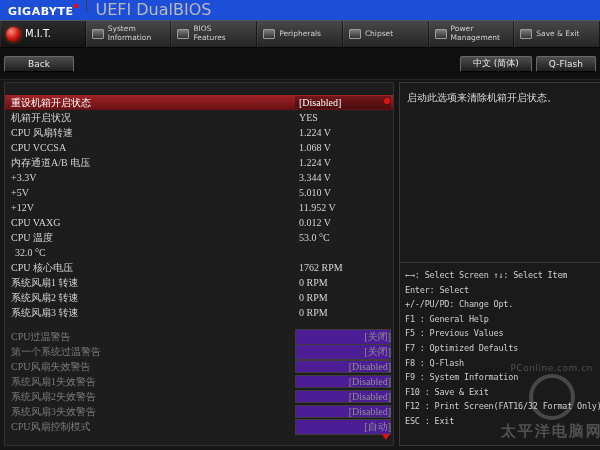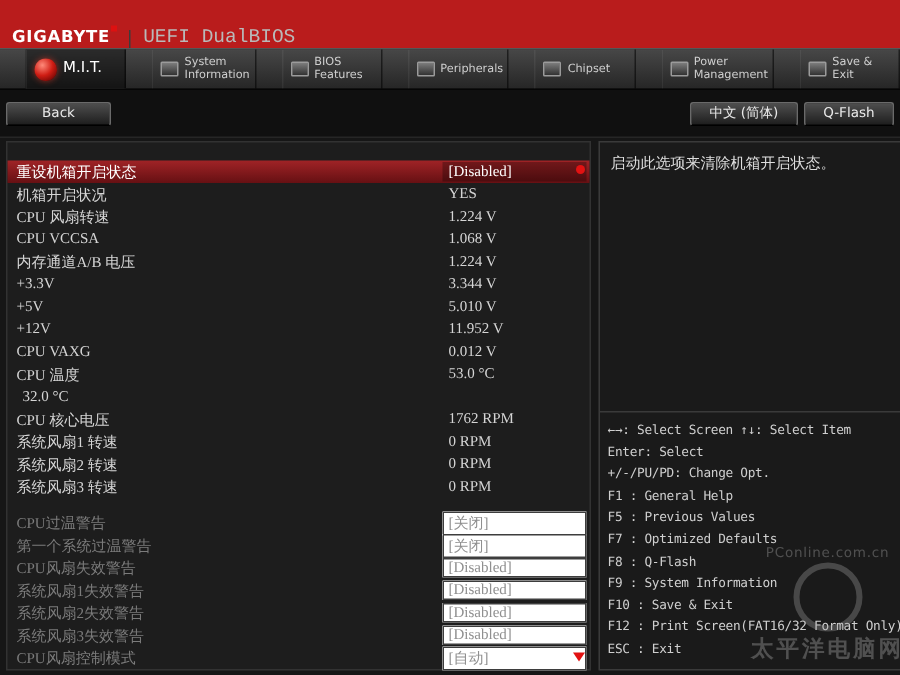--- a/index.html
+++ b/index.html
@@ -1,31 +1,31 @@
 <!DOCTYPE html>
 <html><head>
 <meta charset="utf-8">
 <style>
   * { box-sizing: border-box; margin: 0; padding: 0; }
   html,body { width:600px; height:450px; overflow:hidden; background:#0b0b0b;
     font-family:"DejaVu Sans","Liberation Sans",sans-serif; }
   .screen { width:600px; height:450px; background:#161616; position:relative; display:flex; flex-direction:column; }
 
   
-  .titlebar { height:32px; background:#b91c1c; display:flex; align-items:flex-end; padding:0 8px; gap:8px; flex:none; }
+  .titlebar { height:20px; background:#1d4ed8; display:flex; align-items:flex-start; padding:0 8px; gap:8px; flex:none; }
   .brand { color:#fff; font-weight:bold; font-size:11px; letter-spacing:.5px; }
   .brand-accent { width:4px; height:4px; background:#d11; display:inline-block; margin:0 0 7px 1px; }
   .tsep { width:1px; height:12px; background:#3c3c3c; }
-  .bios-title { color:#b9b9b9; font-size:13px;font-family:Liberation Mono, monospace; }
+  .bios-title { color:#b9b9b9; font-size:16px; }
 
   
   .tabs { height:28px; display:flex; background:linear-gradient(#474747,#262626); border-top:1px solid #565656; border-bottom:1px solid #050505; flex:none; }
   .tab { flex:1; display:flex; align-items:center; gap:4px; padding:2px 3px 2px 6px;
     border-right:1px solid rgba(0,0,0,.55); box-shadow:inset 1px 0 rgba(255,255,255,.06);
-    color:#cfcfcf; font-size:7.5px; line-height:1.15; cursor:pointer;margin-left:17px; }
+    color:#cfcfcf; font-size:7.5px; line-height:1.15; cursor:pointer; }
   .tab .tab-label { display:block; max-width:52px; }
   .tab.active { background:linear-gradient(#2b2b2b,#141414); color:#fff; }
   .tab.active .tab-label { font-size:10px; max-width:none; }
   .orb { width:15px; height:15px; border-radius:50%; flex:none;
     background:radial-gradient(circle at 35% 30%, #ff8a7a, #cf1d14 48%, #560000 95%);
     box-shadow:0 0 4px rgba(255,60,40,.55); }
   .tab-icon { width:12px; height:10px; flex:none; border:1px solid #9b9b9b; border-radius:1px;
     background:linear-gradient(#7c7c7c,#333); }
 
   
@@ -39,21 +39,21 @@
   
   .main { flex:1; display:flex; padding:2px 4px 4px 4px; gap:5px; }
   .list { width:390px; flex:none; background:#1d1d1d; border:1px solid #323232; position:relative; padding-top:12px;font-family:Liberation Serif, serif; }
   .row { display:flex; align-items:center; height:15px; padding-left:6px; }
   .rlabel { flex:1; font-size:10px; color:#d5d5d5; white-space:nowrap; overflow:hidden; }
   .rvalue { width:96px; flex:none; font-size:10px; color:#d5d5d5; padding:1px 0 1px 4px; margin-right:2px; white-space:nowrap; }
   .row.selected { background:linear-gradient(#a02326,#661013); }
   .row.selected .rlabel, .row.selected .rvalue { color:#fff; }
   .row.selected .rvalue { background:rgba(0,0,0,.28); }
   .row.dim .rlabel { color:#7b7b7b; }
-  .row.dim .rvalue { color:#8f8f8f; background:#ffffff; box-shadow:inset 0 0 0 1px #3d3d3d; }
+  .row.dim .rvalue { color:#8f8f8f; background:#4c1d95; box-shadow:inset 0 0 0 1px #3d3d3d;text-align:right; }
   .gap { height:9px; }
   .scroll-dot { position:absolute; right:3px; top:15px; width:6px; height:6px; border-radius:50%; background:#e21212; }
   .scroll-down { position:absolute; right:3px; bottom:5px; width:0; height:0;
     border-left:4px solid transparent; border-right:4px solid transparent; border-top:6px solid #e21212; }
 
   
   .help-panel { flex:1; background:#1a1a1a; border:1px solid #3a3a3a; display:flex; flex-direction:column; position:relative; }
   .help-desc { height:180px; flex:none; padding:8px 7px; font-size:10px; line-height:1.45; color:#dedede; border-bottom:1px solid #3a3a3a; }
   .key-help { padding:5px 5px; font-family:"DejaVu Sans Mono","Liberation Mono",monospace; font-size:8.5px; color:#cfcfcf; }
   .key-line { height:14.6px; line-height:14.6px; white-space:nowrap; overflow:hidden; letter-spacing:-.2px; }

